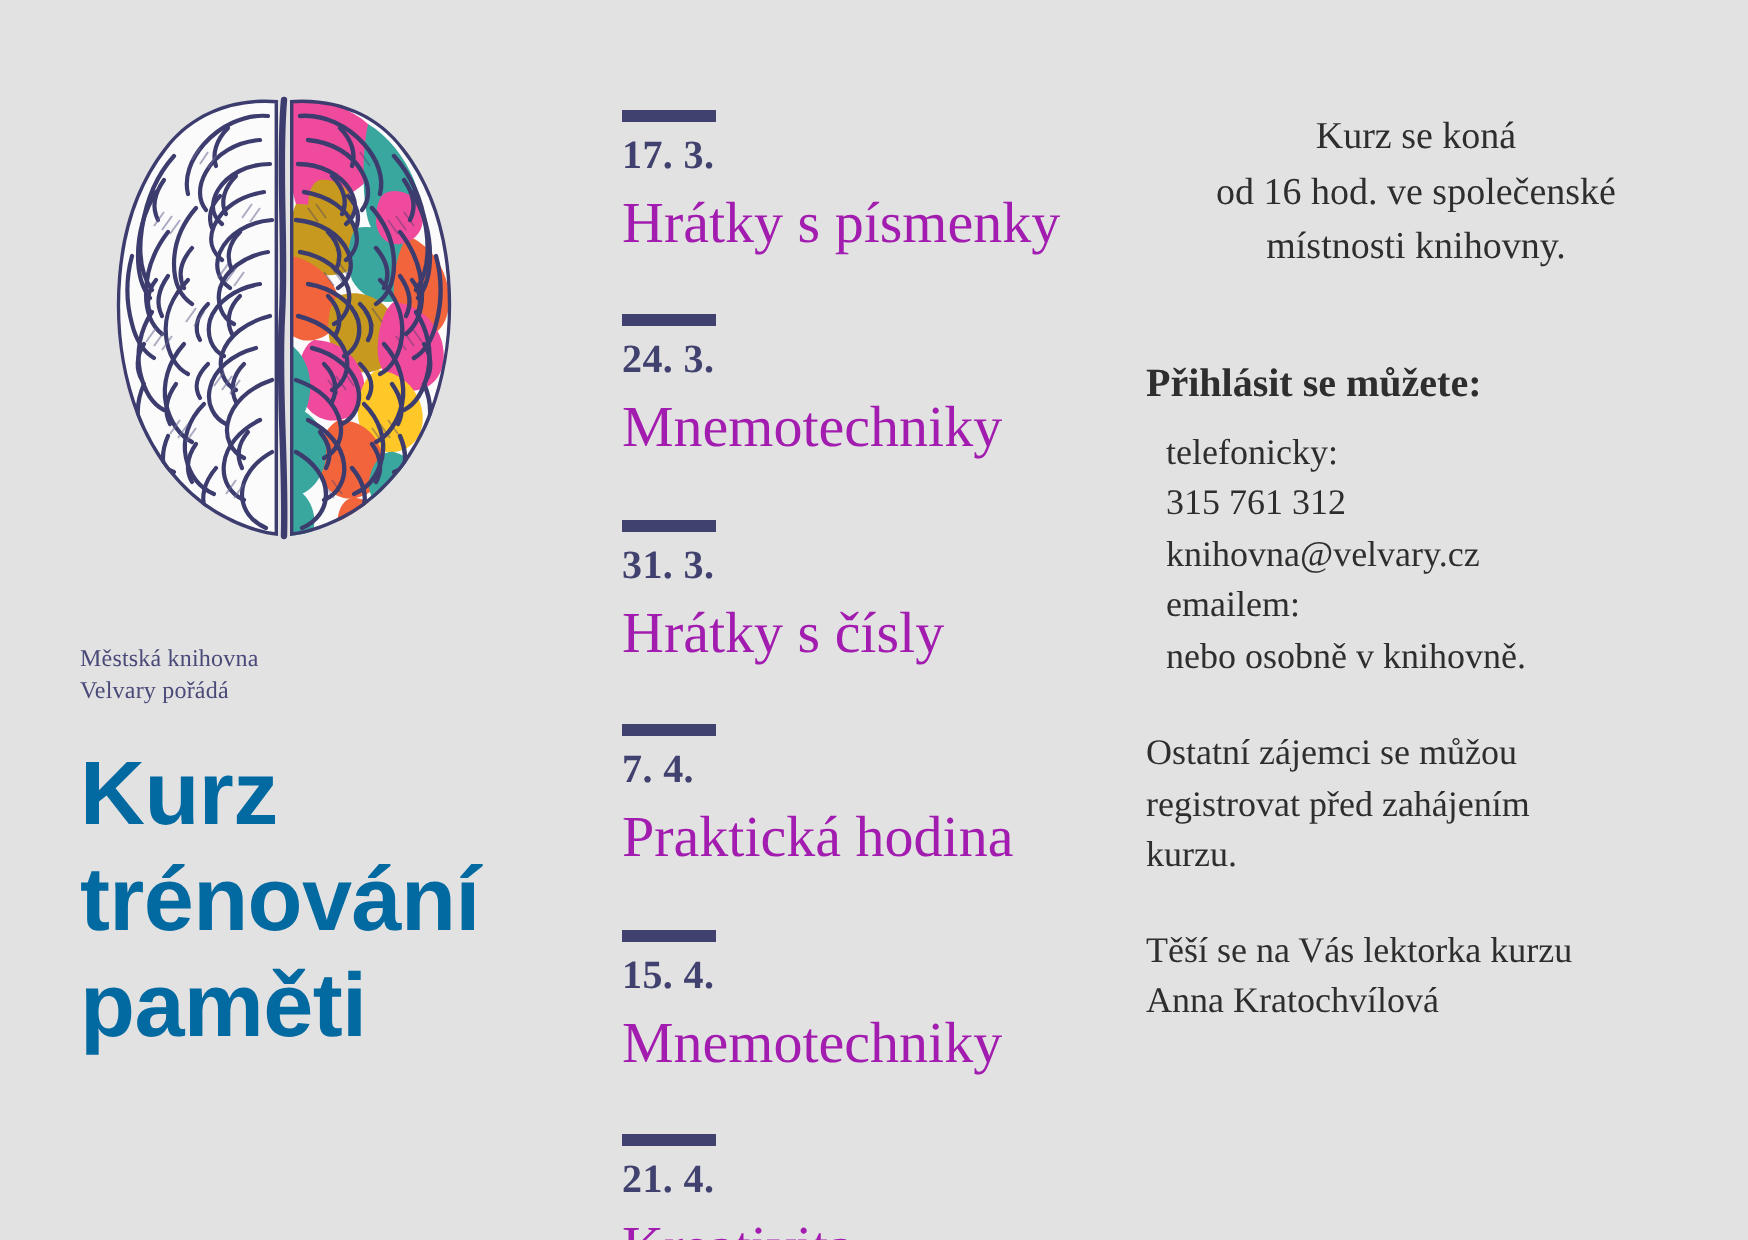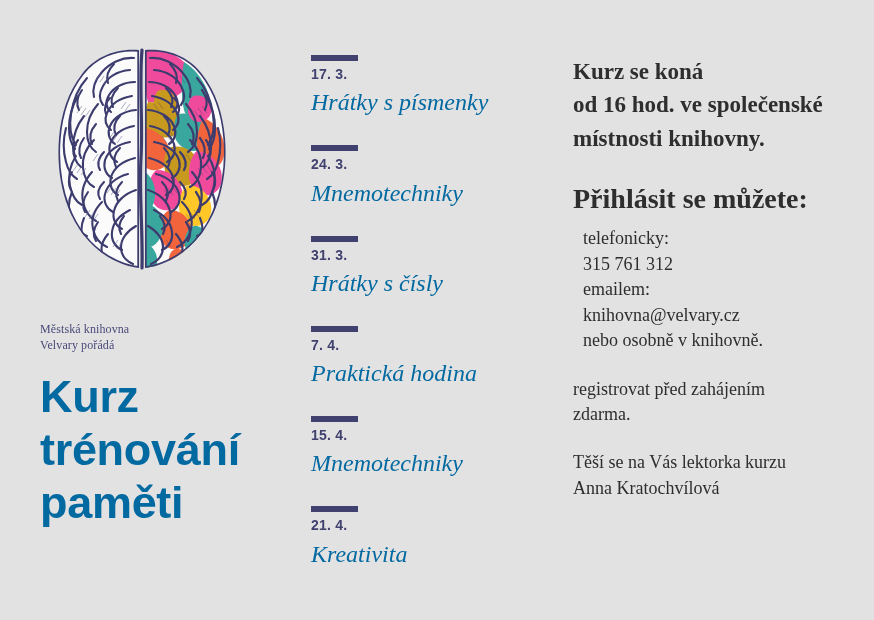--- a/index.html
+++ b/index.html
@@ -57,56 +57,56 @@
   }
   .sched-item { margin-bottom: 29px; }
   .sched-item:last-child { margin-bottom: 6px; }
   .dash {
     width: 47px;
     height: 6px;
     background: #41416f;
     margin-bottom: 6px;
   }
   .sched-date {
-    font-family: Liberation Sans, sans-serif;
+    font-family: Liberation Serif, serif;
     font-weight: bold;
-    font-size: 14px;
+    font-size: 20px;
     color: #41416f;
     letter-spacing: 0.2px;
     line-height: 1.1;
   }
   .sched-name {
     font-family: "Liberation Serif", serif;
-    font-size: 24px;
-    color: #0369a1;
+    font-size: 29px;
+    color: #a21caf;
     margin-top: 7px;
     line-height: 1.12;
-    font-style: italic;
   }
 
   
   .right-col {
     position: absolute;
     left: 573px;
     top: 55px;
     width: 270px;
     color: #2e2e2e;
   }
   .rc-bold {
     font-family: "Liberation Serif", serif;
+    font-weight: normal;
+    font-size: 19px;
+    line-height: 1.45;
+    text-align: center;
+  }
+  .rc-head2 {
+    font-family: "Liberation Serif", serif;
     font-weight: bold;
-    font-size: 23px;
-    line-height: 1.45;
-  }
-  .rc-head2 {
-    font-family: "Liberation Serif", serif;
-    font-weight: bold;
-    font-size: 28px;
+    font-size: 20px;
     line-height: 1.4;
-    margin-top: 24px;
+    margin-top: 40px;
   }
   .rc-contact {
     font-family: Liberation Serif, serif;
     font-size: 18px;
     line-height: 1.42;
     margin-top: 8px;
     margin-left: 10px;
   }
   .rc-para {
     font-family: "Liberation Serif", serif;
@@ -353,29 +353,30 @@
       <div>Kurz se koná</div>
       <div>od 16 hod. ve společenské</div>
       <div>místnosti knihovny.</div>
     </div>
 
     <div class="rc-head2">Přihlásit se můžete:</div>
 
     <div class="rc-contact">
       <div>telefonicky:</div>
       <div>315 761 312</div>
+      <div>knihovna@velvary.cz</div>
       <div>emailem:</div>
-      <div>knihovna@velvary.cz</div>
       <div>nebo osobně v knihovně.</div>
     </div>
 
 
     <div class="rc-para">
+      <div>Ostatní zájemci se můžou</div>
       <div>registrovat před zahájením</div>
-      <div>zdarma.</div>
+      <div>kurzu.</div>
     </div>
 
     <div class="rc-para">
       <div>Těší se na Vás lektorka kurzu</div>
       <div>Anna Kratochvílová</div>
     </div>
   </div>
 
 </div>
 

